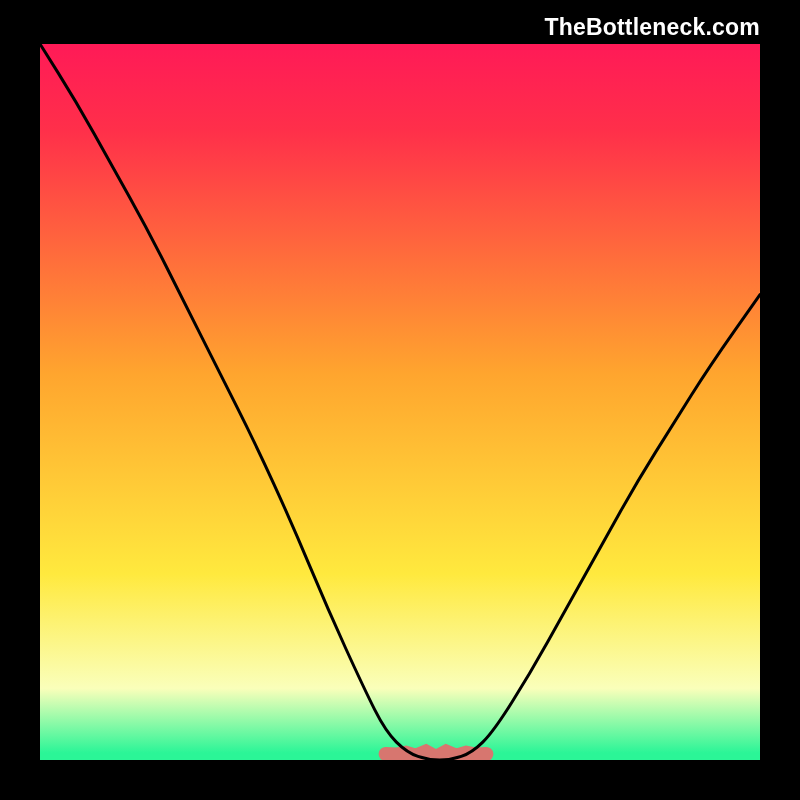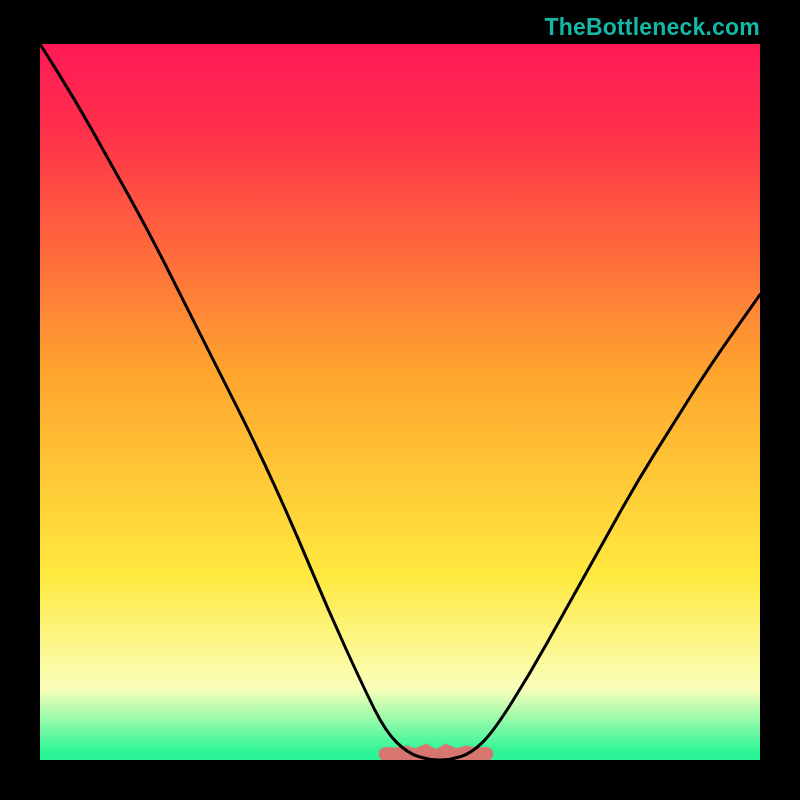--- a/index.html
+++ b/index.html
@@ -34,21 +34,21 @@
       var(--c-yellow) 74%,
       var(--c-pale) 90%,
       var(--c-green) 99%,
       var(--c-green) 100%
     );
   }
   .watermark {
     position: absolute;
     top: 14px;
     right: 40px;
-    color: #14b8a6;
+    color: #ffffff;
     font-size: 23px;
     font-weight: 600;
     letter-spacing: 0.2px;
   }
   svg.curve {
     position: absolute;
     left: 0;
     top: 0;
     width: 720px;
     height: 716px;

